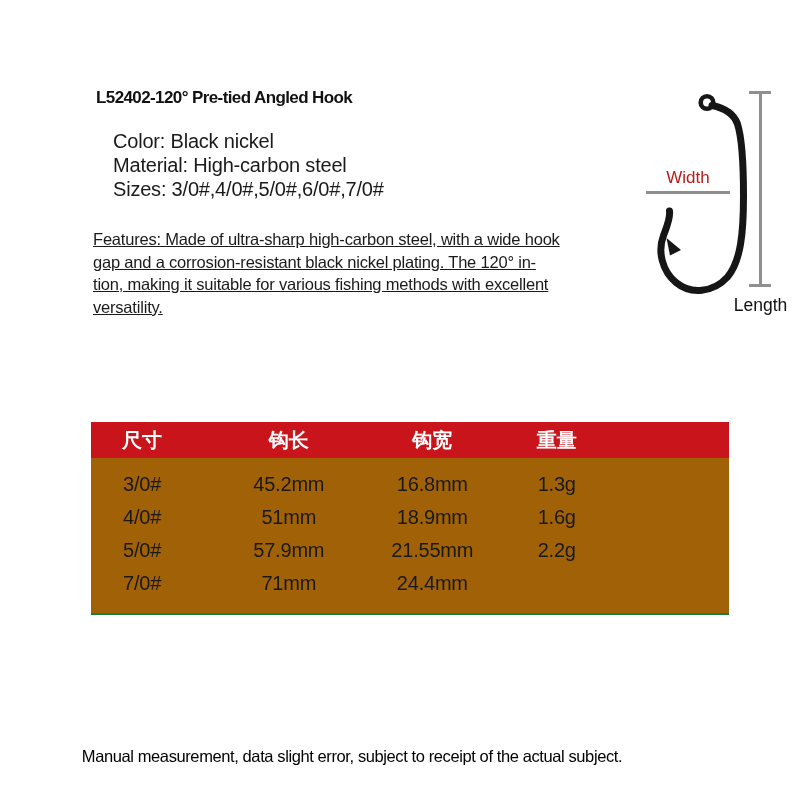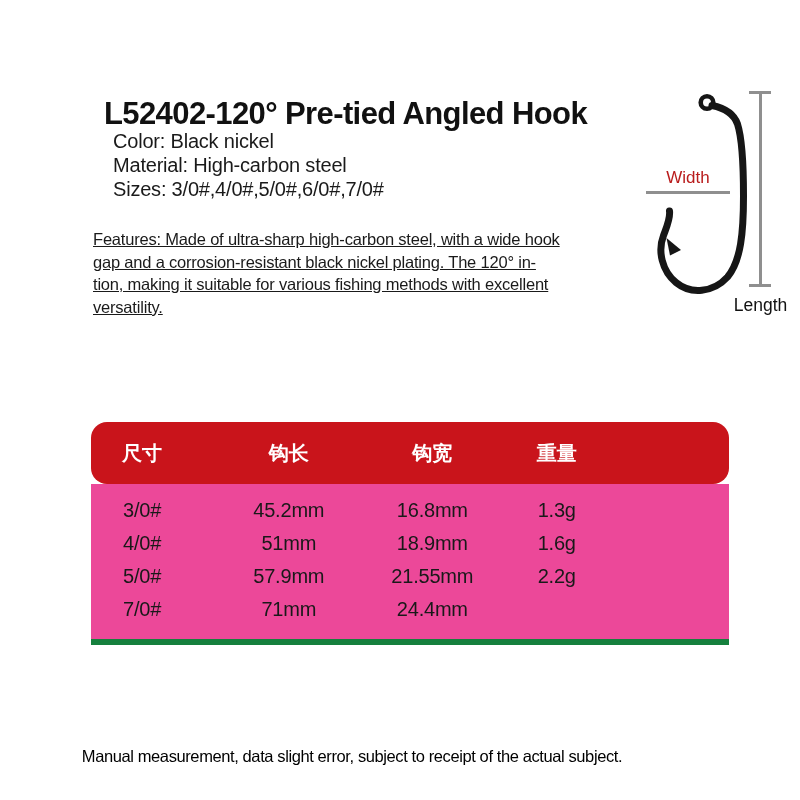--- a/index.html
+++ b/index.html
@@ -1,22 +1,22 @@
 <!DOCTYPE html>
 <html><head>
 <meta charset="utf-8">
 <style>
   html,body{margin:0;padding:0;}
   .page{
     position:relative;width:800px;height:800px;background:#ffffff;overflow:hidden;
     font-family:"Liberation Sans",sans-serif;color:#1a1a1a;
   }
   .title{
-    position:absolute;left:92px;top:84px;margin:12px;
-    font-size:31px;font-weight:700;letter-spacing:-0.6px;color:#111;white-space:nowrap;
+    position:absolute;left:92px;top:84px;margin:4px;
+    font-size:17px;font-weight:700;letter-spacing:-0.6px;color:#111;white-space:nowrap;
   }
   .specs{position:absolute;left:93px;top:129px;font-size:20px;line-height:24px;letter-spacing:-0.2px;}
   .specs div{white-space:nowrap;margin-left:20px;}
   .features{position:absolute;left:93px;top:228px;font-size:16.5px;line-height:22.5px;letter-spacing:-0.2px;}
   .features div{white-space:nowrap;text-decoration:underline;}
 
   
   .figure{position:absolute;left:0;top:0;width:800px;height:800px;pointer-events:none;}
   .hook-svg{position:absolute;left:630px;top:82px;width:170px;height:225px;}
   .wlabel{position:absolute;left:646px;top:168px;width:84px;text-align:center;
@@ -25,25 +25,25 @@
   .vline{position:absolute;left:759px;top:92px;width:2.5px;height:193px;background:#8f8f8f;}
   .cap{position:absolute;left:749px;width:22px;height:2.5px;background:#8f8f8f;}
   .capt{top:91px;}
   .capb{top:284px;}
   .llabel{position:absolute;left:708px;top:295px;width:105px;text-align:center;
           font-size:17.5px;color:#111;}
 
   
   .spec-table{position:absolute;left:91px;top:422px;width:638px;}
   .thead{
-    height:62px;background:#c9141b;
-    display:grid;grid-template-columns:16% 30% 15% 24% 15%;align-items:center;border-radius:16px;
+    height:36px;background:#c9141b;
+    display:grid;grid-template-columns:16% 30% 15% 24% 15%;align-items:center;
   }
   .thead .hcell{text-align:center;color:#ffffff;font-weight:700;font-size:20px;}
-  .tbody{background:#ec4899;padding:10px 0 13px 0;border-bottom:6px solid #15803d;}
+  .tbody{background:#a16207;padding:10px 0 13px 0;border-bottom:2px solid #15803d;}
   .trow{
     height:33px;display:grid;grid-template-columns:16% 30% 15% 24% 15%;align-items:center;
   }
   .trow .cell{text-align:center;font-size:20px;font-weight:500;color:#191919;letter-spacing:-0.2px;}
 
   .footer{
     position:absolute;left:0;top:747px;width:704px;text-align:center;
     font-size:16.5px;letter-spacing:-0.4px;color:#000000;
   }
 </style>

